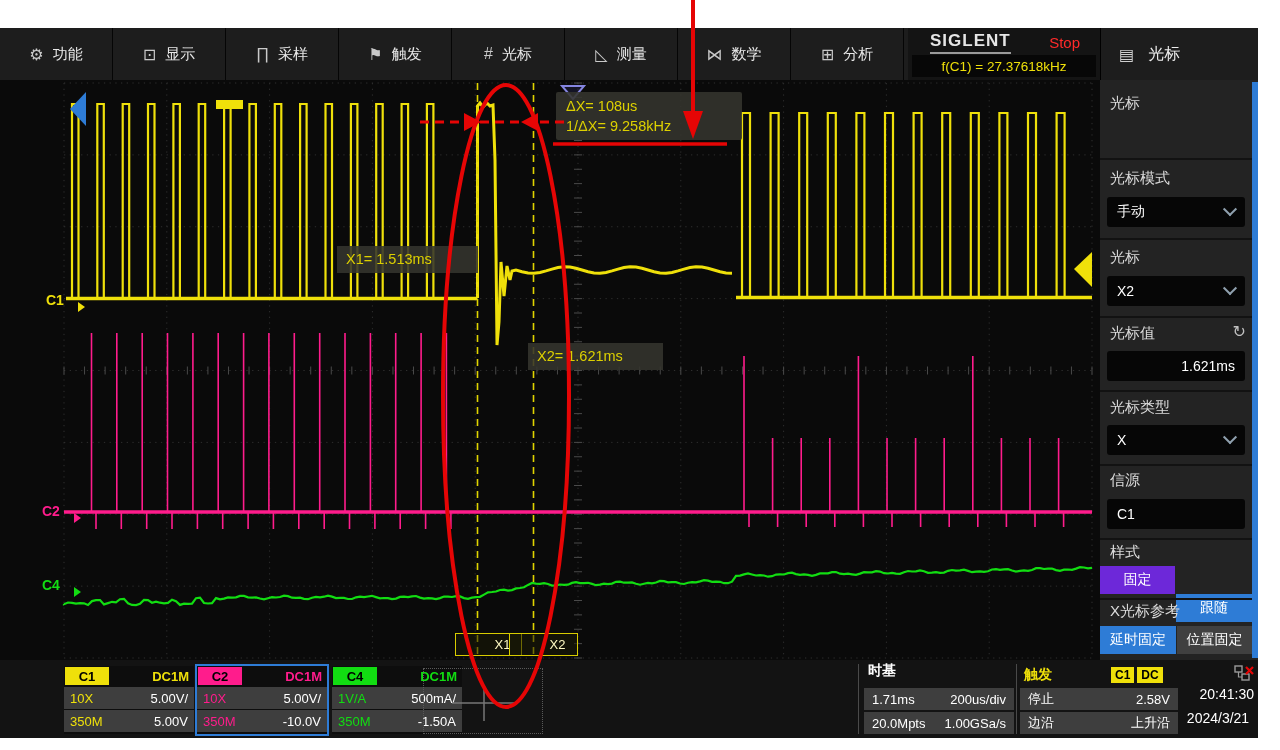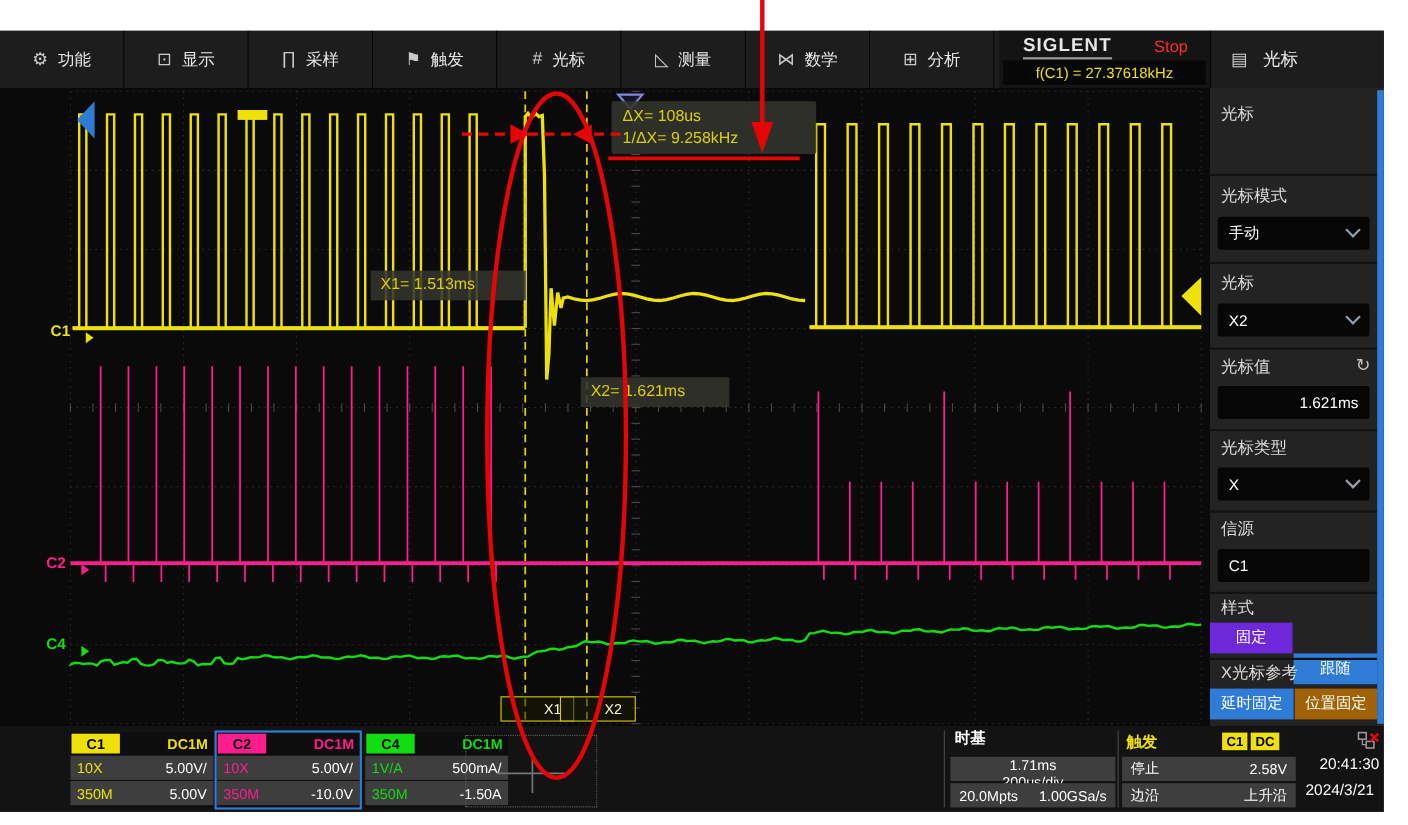--- a/index.html
+++ b/index.html
@@ -294,21 +294,21 @@
     </div>
     <div class="divider" style="top:510px;"></div>
 
     <span class="seclabel" style="top:515px;">样式</span>
     <div class="btn2" style="left:0;top:538px;width:75px;background:#6d28d9;">固定</div>
     <div class="btn2" style="left:76px;top:566px;width:76px;background:var(--accent);">跟随</div>
     <div class="divider" style="top:570px;"></div>
 
     <span class="seclabel" style="top:574px;">X光标参考</span>
     <div class="btn2" style="left:0;top:598px;width:76px;background:var(--accent);">延时固定</div>
-    <div class="btn2" style="left:77px;top:598px;width:75px;background:#a16207;">位置固定</div>
+    <div class="btn2" style="left:77px;top:598px;width:75px;background:#404040;">位置固定</div>
     <div id="side-scroll"></div>
   </div>
 
   <div id="bottombar">
 
     <div class="chbox" style="left:64px;">
       <div class="ch-r1">
         <span class="ch-badge" style="background:var(--yellow);">C1</span>
         <span class="ch-coup" style="color:var(--yellow);">DC1M</span>
       </div>
@@ -355,21 +355,21 @@
     <div id="navbox">
       <svg width="118" height="64">
         <line x1="28" y1="34" x2="90" y2="34" stroke="#777" stroke-width="1.5"></line>
         <line x1="60" y1="16" x2="60" y2="52" stroke="#777" stroke-width="1.5"></line>
       </svg>
     </div>
     <div class="vdiv" style="left:858px;"></div>
 
     <div>
       <span class="abs" style="left:868px;top:2px;color:#fff;font-size:14px;font-weight:bold;">时基</span>
-      <div class="inforow" style="left:864px;top:28px;width:150px;flex-direction:column;">
+      <div class="inforow" style="left:864px;top:28px;width:150px;">
         <span>1.71ms</span>
         <span>200us/div</span>
       </div>
       <div class="inforow" style="left:864px;top:52px;width:150px;">
         <span>20.0Mpts</span>
         <span>1.00GSa/s</span>
       </div>
     </div>
     <div class="vdiv" style="left:1016px;"></div>
 

